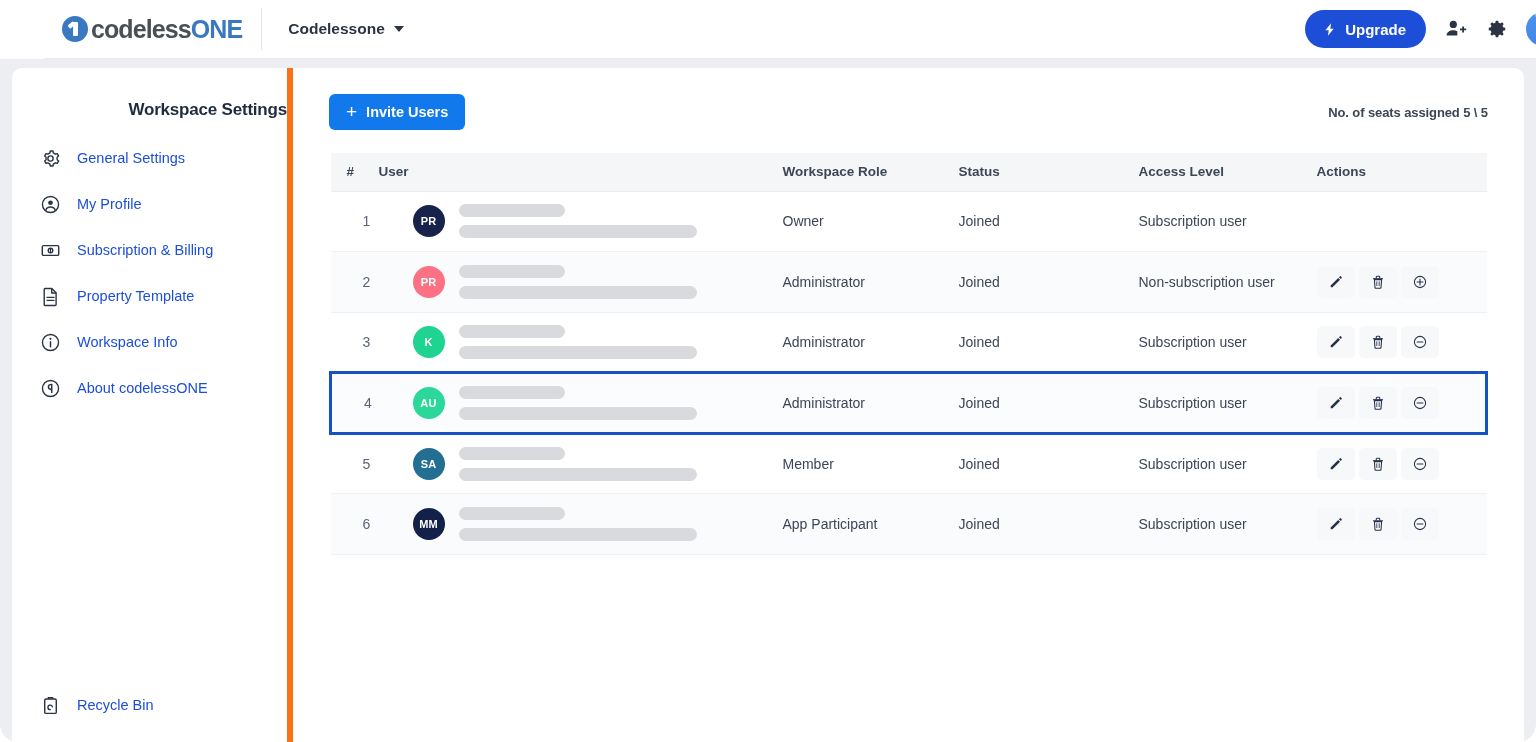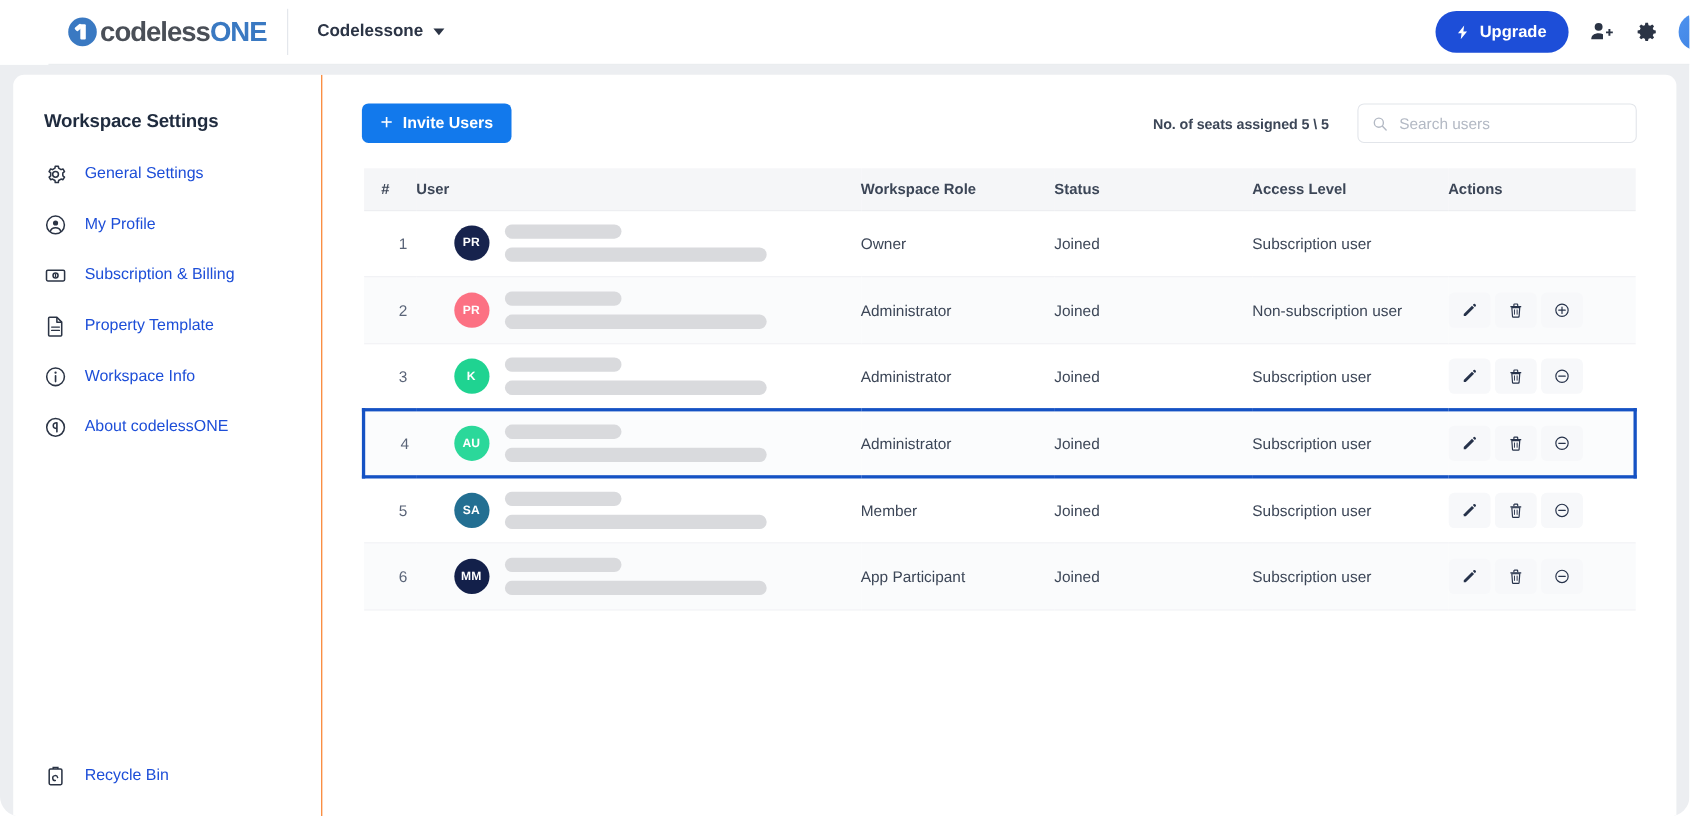--- a/index.html
+++ b/index.html
@@ -114,24 +114,25 @@
   .panel {
     flex: 1; display: flex;
     background: #ffffff;
     border-radius: 10px 10px 0 0;
     overflow: hidden;
   }
 
   
   .sidebar {
     width: 281px; flex: none;
-    border-right: 1px solid #f97316;
+    border-right: 6px solid #f97316;
     display: flex; flex-direction: column;
     padding: 0;
     position: relative;
+    text-align: right;
   }
   .sidebar-title {
     font-size: 17px; font-weight: 700; color: #1f2b3e;
     padding: 32px 0 0 28px;
     letter-spacing: -0.2px;
   }
   .nav-list { margin-top: 19px; padding: 0 16px; }
   .nav-item {
     display: flex; align-items: center; gap: 16px;
     height: 38px;
@@ -390,27 +391,20 @@
       <section class="content">
 
         <div class="toolbar">
           <button class="invite-btn">
             <span class="plus-glyph">+</span>
             <span>Invite Users</span>
           </button>
 
           <span class="seats-text">No. of seats assigned 5 \ 5</span>
 
-          <div class="search-box">
-            <svg width="15" height="15" viewBox="0 0 24 24">
-              <circle cx="10.4" cy="10.4" r="6.6" fill="none" stroke="#b3b9c4" stroke-width="2"></circle>
-              <path d="M15.4 15.4 21 21" stroke="#b3b9c4" stroke-width="2" stroke-linecap="round"></path>
-            </svg>
-            <input class="search-input" type="text" placeholder="Search users" style="">
-          </div>
         </div>
 
         <table class="table">
           <thead>
             <tr>
               <th class="col-num">#</th>
               <th class="col-user">User</th>
               <th class="col-role">Workspace Role</th>
               <th class="col-status">Status</th>
               <th class="col-access">Access Level</th>

